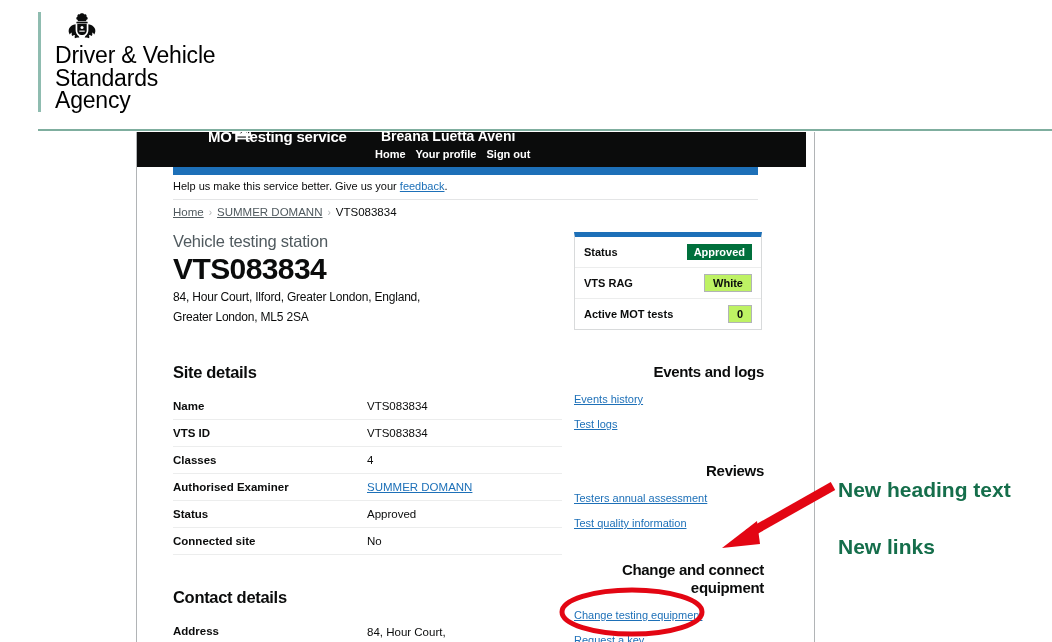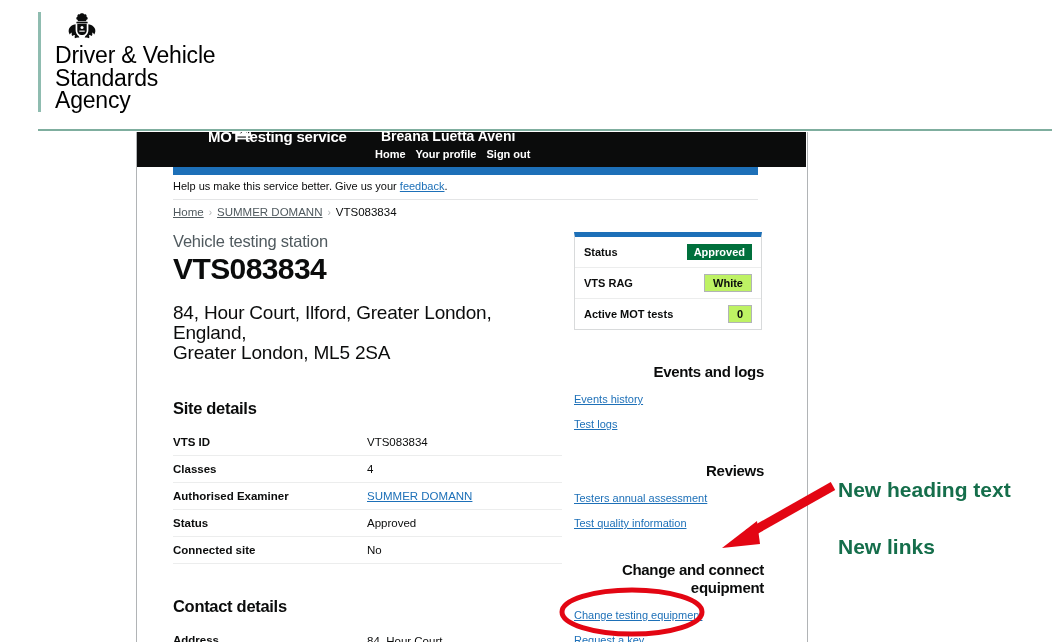--- a/index.html
+++ b/index.html
@@ -57,20 +57,21 @@
   #page-shot {
     position: absolute;
     left: 136px;
     top: 132px;
     width: 670px;
     height: 510px;
     background: #ffffff;
     border-left: 1px solid #b1b4b6;
     border-right: 1px solid #b1b4b6;
     overflow: hidden;
+    padding-left: 7px;
   }
 
   
   #mot-bar {
     position: absolute;
     left: 0; top: 0;
     width: 669px;
     height: 35px;
     background: #0b0c0c;
     color: #ffffff;
@@ -180,23 +181,23 @@
     letter-spacing: -0.2px;
   }
   #vts-title {
     font-size: 30px;
     font-weight: bold;
     letter-spacing: -0.6px;
     margin-top: 1px;
     line-height: 33px;
   }
   #vts-address {
-    font-size: 19px;
+    font-size: 12px;
     line-height: 20px;
-    margin-top: 18px;
+    margin-top: 2px;
     letter-spacing: -0.2px;
     white-space: pre-line;
   }
 
   h2.section {
     font-size: 16.5px;
     font-weight: bold;
     letter-spacing: -0.3px;
     margin: 0;
   }
@@ -360,20 +361,24 @@
     <div id="col-left">
       <div class="caption">Vehicle testing station</div>
       <div id="vts-title">VTS083834</div>
       <div id="vts-address">84, Hour Court, Ilford, Greater London, England,
 Greater London, ML5 2SA</div>
 
       <h2 class="section" id="site-details-heading">Site details</h2>
       <table class="detail">
         <tbody>
           <tr>
+            <td class="key">Name</td>
+            <td class="val">VTS083834</td>
+          </tr>
+          <tr>
             <td class="key">VTS ID</td>
             <td class="val">VTS083834</td>
           </tr>
           <tr>
             <td class="key">Classes</td>
             <td class="val">4</td>
           </tr>
           <tr>
             <td class="key">Authorised Examiner</td>
             <td class="val"><a href="#">SUMMER DOMANN</a></td>

